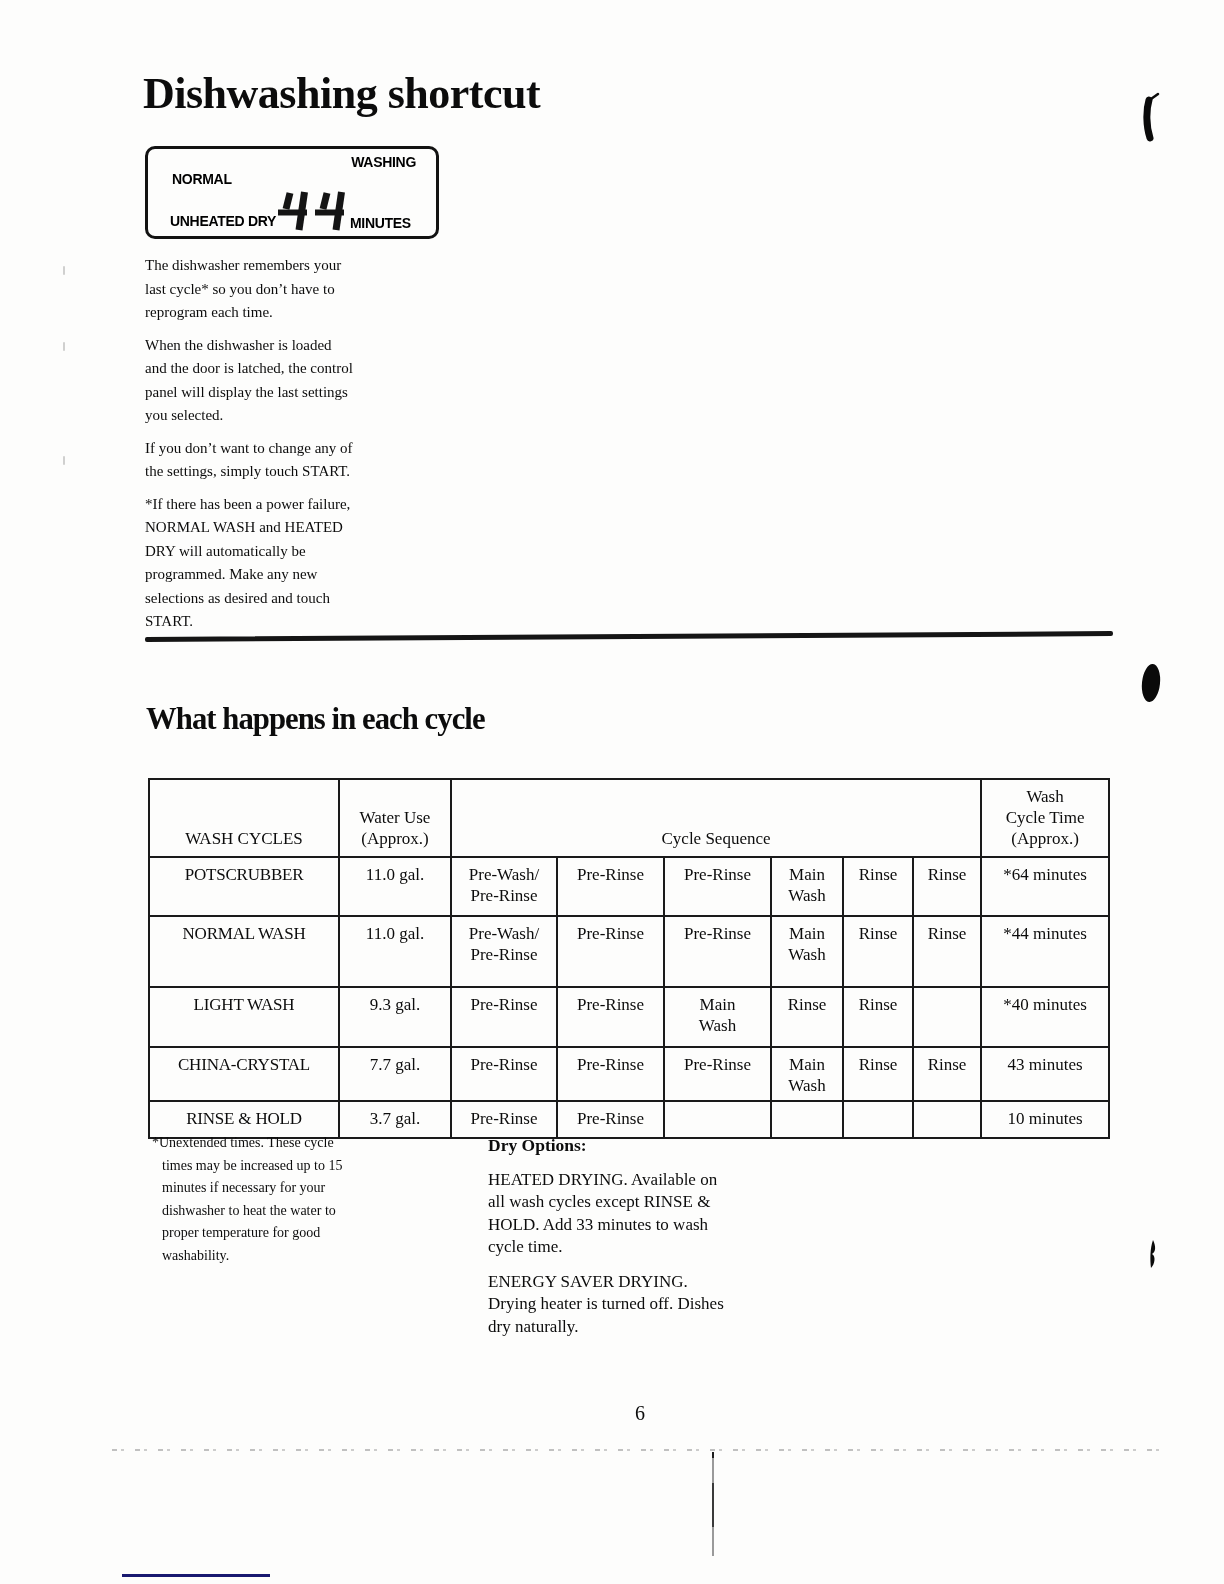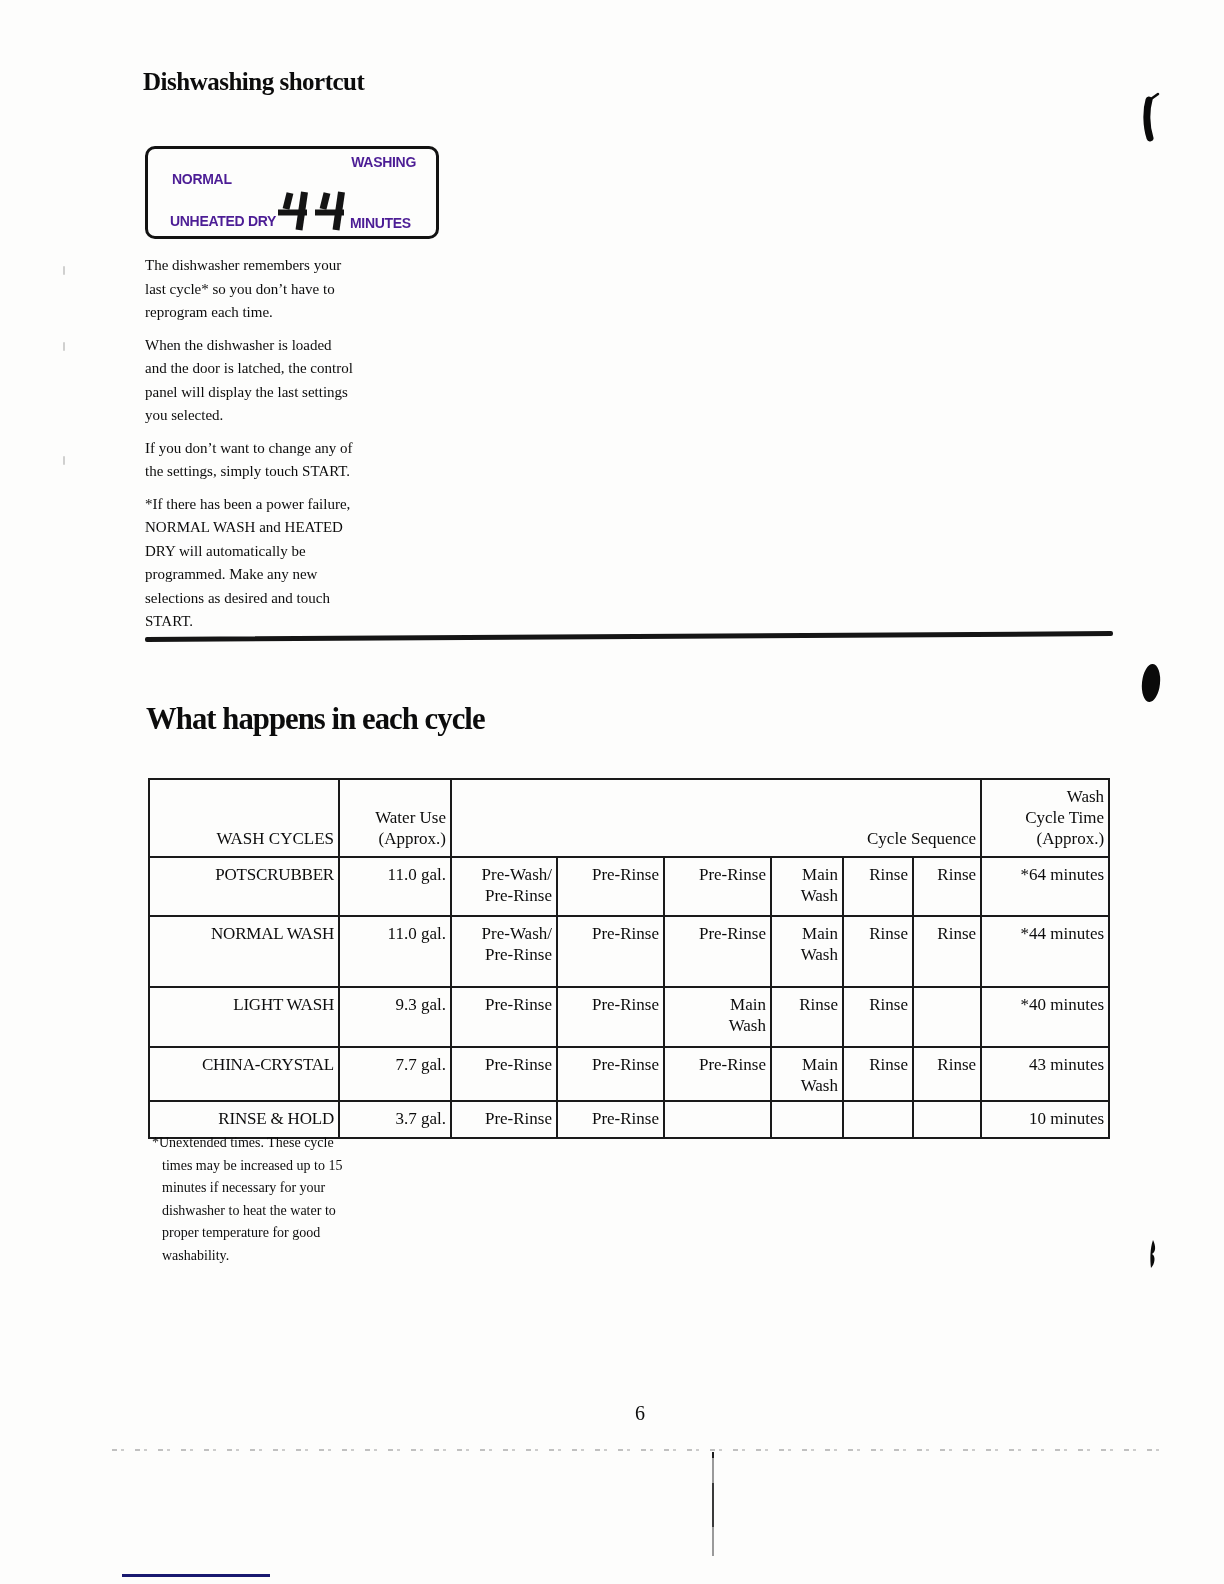--- a/index.html
+++ b/index.html
@@ -7,35 +7,35 @@
     position:relative;
     width:1224px;height:1584px;
     background:#fdfdfc;
     overflow:hidden;
     font-family:"Liberation Serif","DejaVu Serif",serif;
     color:#0c0c0c;
   }
   
   .h1{
     position:absolute;left:143px;top:68px;
-    font-size:25px;font-weight:700;letter-spacing:-0.5px;
+    font-size:44px;font-weight:700;letter-spacing:-0.5px;
     white-space:nowrap;
   }
   .h2{
     position:absolute;left:146px;top:700px;
     font-size:32px;font-weight:700;letter-spacing:-1px;
     transform:scaleX(0.96);transform-origin:left center;
     white-space:nowrap;
   }
   
   .panel{
     position:absolute;left:145px;top:146px;width:288px;height:87px;
     border:3px solid #121212;border-radius:10px;
     font-family:"Liberation Sans","DejaVu Sans",sans-serif;
-    font-weight:700;color:#4c1d95;
+    font-weight:700;color:#000000;
   }
   .panel .lbl{position:absolute;font-size:14px;letter-spacing:-0.3px;white-space:nowrap;}
   .lbl-washing{right:20px;top:5px;}
   .lbl-normal{left:24px;top:22px;}
   .lbl-unheated{left:22px;top:64px;}
   .lbl-minutes{left:202px;top:66px;}
   .seg44{position:absolute;left:128px;top:40px;}
   
   .copy{
     position:absolute;left:145px;top:254px;width:336px;
@@ -53,21 +53,21 @@
   }
   
   table.cycles{
     position:absolute;left:148px;top:778px;
     width:960px;border-collapse:collapse;table-layout:fixed;
     font-size:17px;line-height:21px;
   }
   table.cycles th,table.cycles td{
     border:2.5px solid #1a1a1a;
     padding:6px 4px 4px 4px;
-    vertical-align:top;text-align:right;
+    vertical-align:top;text-align:center;
     white-space:pre-line;
     font-weight:normal;
   }
   table.cycles th{vertical-align:bottom;padding-bottom:7px;}
   th.c-cycles{ text-align:left;padding-left:10px;font-weight:700;border-radius:28px;}
   td.c-cycles{ text-align:left;padding-left:10px;font-weight:700;letter-spacing:-0.2px;}
   th.c-time{vertical-align:middle;}
   tr.hdr{height:70px;}
   tr.r0{height:59px;} tr.r1{height:71px;} tr.r2{height:60px;} tr.r3{height:50px;border-radius:10px;} tr.r4{height:37px;margin-left:20px;}
   
@@ -242,20 +242,30 @@
   </tbody>
     </table>
 
   <div class="footnote">*Unextended times. These cycle
 times may be increased up to 15
 minutes if necessary for your
 dishwasher to heat the water to
 proper temperature for good
 washability.</div>
 
+  <div class="dry">
+    <p class="dry-head">Dry Options:</p>
+    <p>HEATED DRYING. Available on
+all wash cycles except RINSE &amp;
+HOLD. Add 33 minutes to wash
+cycle time.</p>
+    <p>ENERGY SAVER DRYING.
+Drying heater is turned off. Dishes
+dry naturally.</p>
+  </div>
 
   <div class="pagenum">6</div>
 
   <div class="dotline"></div>
   <div class="vline"></div>
   <div class="navyline"></div>
 
   <span class="ink" style="left:1141px;top:92px;">
     <svg width="20" height="50" viewBox="0 0 20 50">
       <path d="M9,46 C5,34 5,18 8,8" stroke="#0a0a0a" stroke-width="7" fill="none" stroke-linecap="round"></path>

